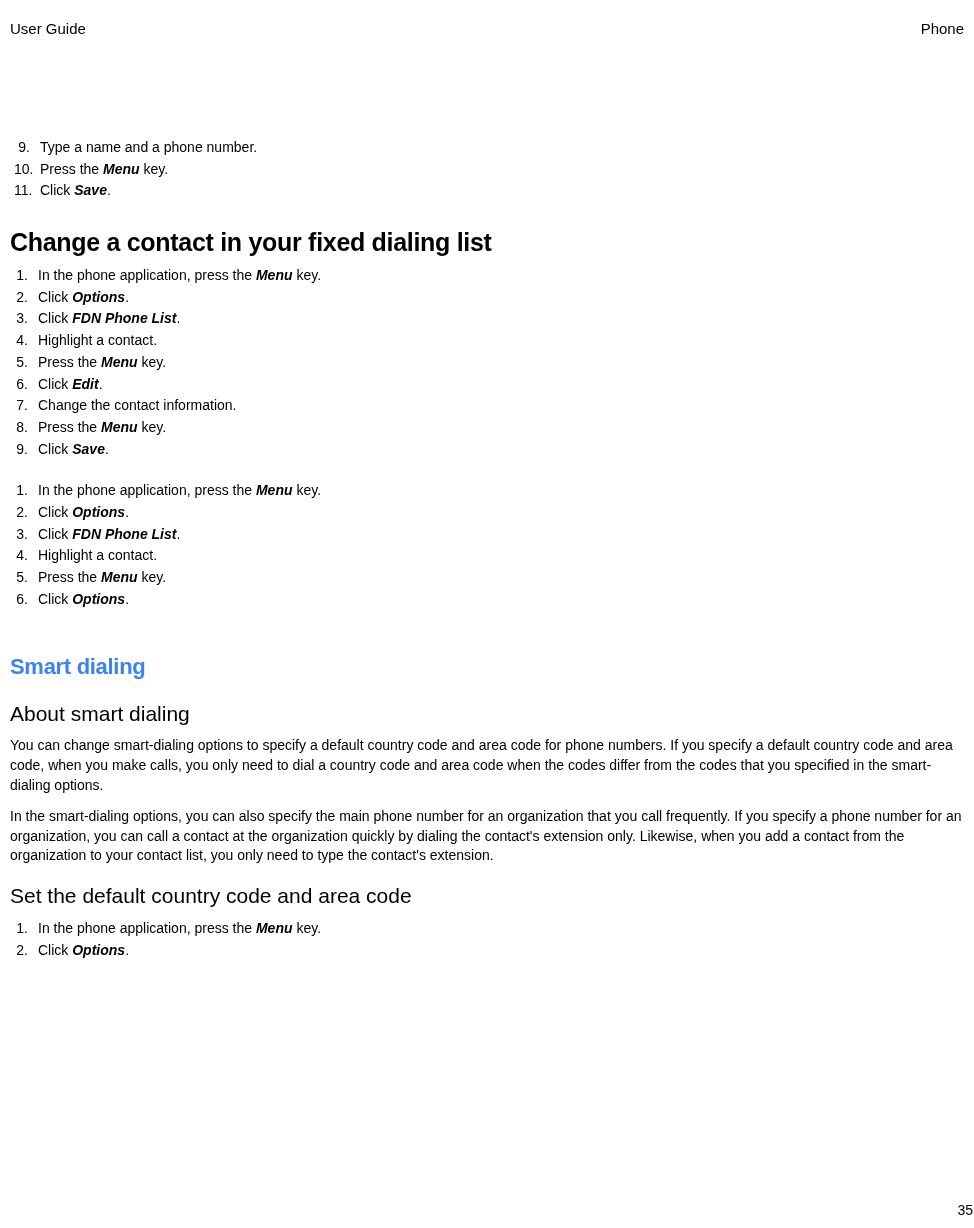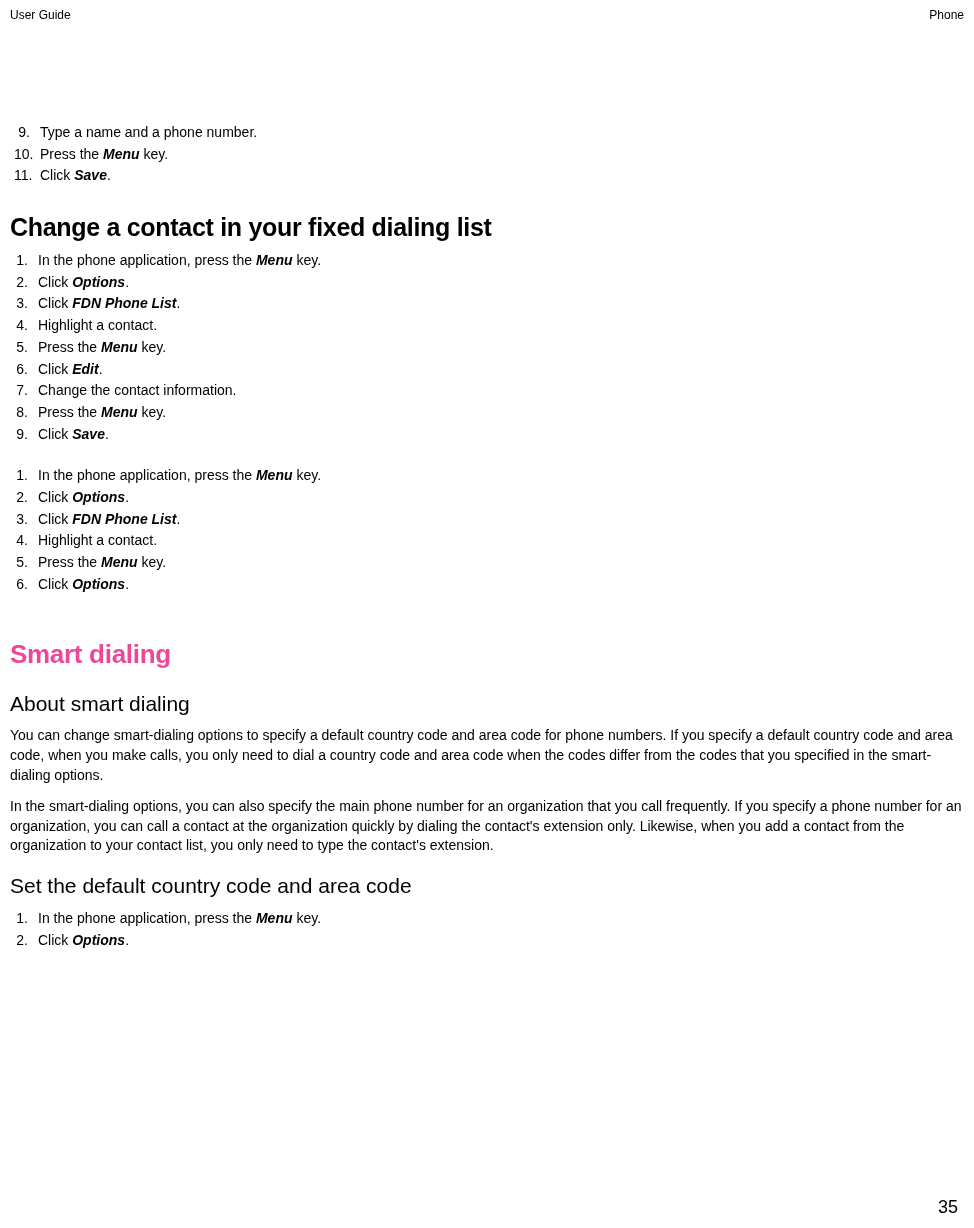--- a/index.html
+++ b/index.html
@@ -7,22 +7,22 @@
       font-family: "Segoe UI", "Helvetica Neue", Arial, sans-serif;
       color: #000;
       width: 974px;
       height: 1228px;
       position: relative;
       background: #fff;
     }
     .header {
       display: flex;
       justify-content: space-between;
-      padding: 8px 10px 0 10px;
-      font-size: 12px;
+      padding: 20px 10px 0 10px;
+      font-size: 15px;
     }
     .content {
       padding: 100px 10px 0 10px;
     }
     ol.steps {
       list-style: none;
       margin-bottom: 20px;
     }
     ol.steps li {
       display: flex;
@@ -38,40 +38,40 @@
     }
     ol.steps .num.narrow { width: 24px; }
     ol.steps .txt { flex: 1; }
     h2 {
       font-size: 25px;
       font-weight: 700;
       margin: 26px 0 8px 0;
       letter-spacing: -0.3px;
     }
     h2.section {
-      color: #ec4899;
-      font-size: 26px;
+      color: #3b82f6;
+      font-size: 22px;
       margin-top: 44px;
       margin-bottom: 22px;
     }
     h3 {
       font-size: 21px;
       font-weight: 400;
       margin: 18px 0 10px 0;
     }
     p.para {
       font-size: 14px;
       line-height: 1.4;
       margin: 8px 0 12px 0;
     }
     .page-num {
       position: absolute;
       bottom: 10px;
-      right: 16px;
-      font-size: 18px;
+      right: 1px;
+      font-size: 14px;
     }
     b { font-weight: 700; font-style: italic; }
   </style>
 </head>
 <body>
 
 <div class="header">
   <span>User Guide</span>
   <span>Phone</span>
 </div>

